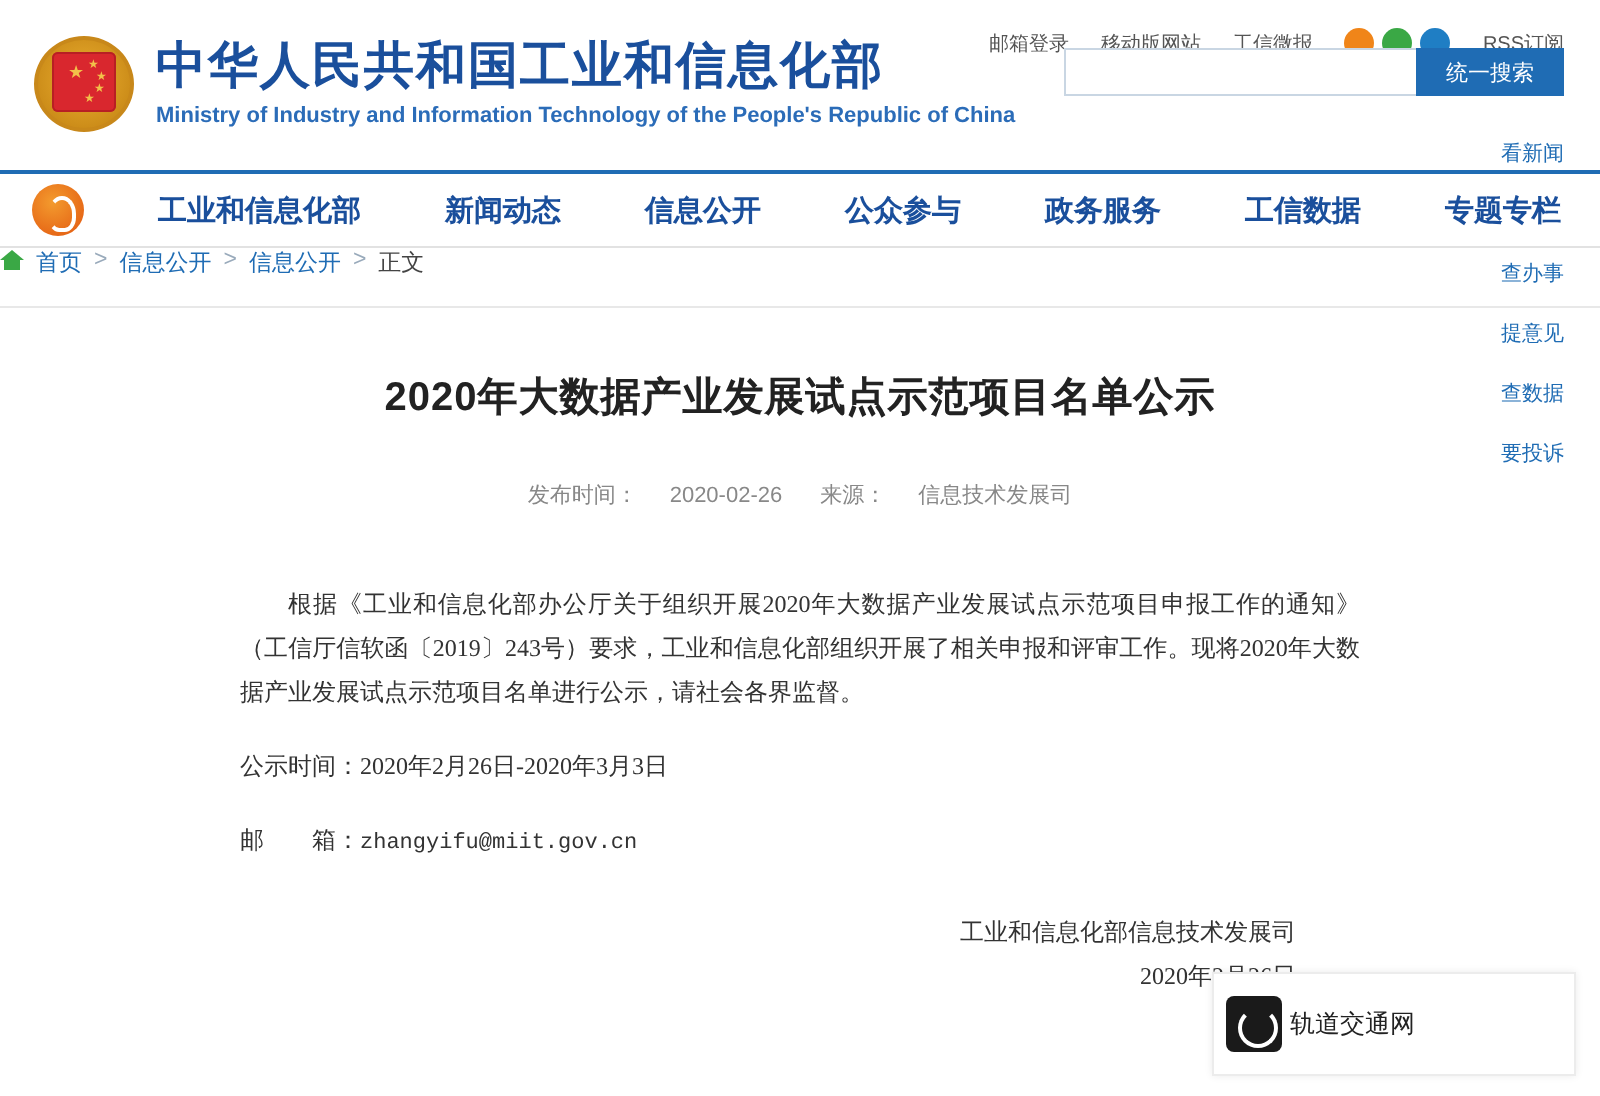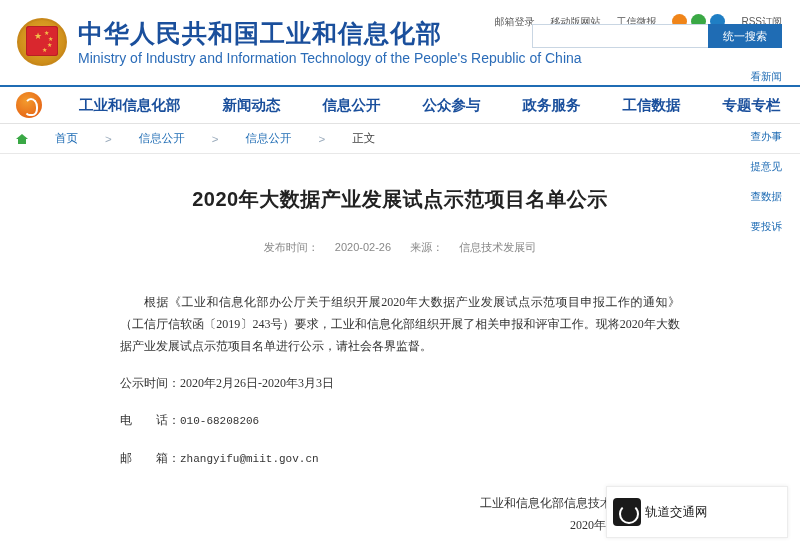--- a/index.html
+++ b/index.html
@@ -57,24 +57,25 @@
   .title-cn {
     color: #1a4f9c;
     font-size: 25px;
     font-weight: bold;
     letter-spacing: 1px;
     line-height: 30px;
     white-space: nowrap;
   }
   .title-en {
     color: #2b6cb8;
-    font-size: 14px;
+    font-size: 11px;
     line-height: 14px;
     margin-top: 3px;
     white-space: nowrap;
+    font-weight: bold;
   }
 
   
   .top-links {
     position: absolute;
     right: 18px; top: 14px;
     display: flex;
     align-items: center;
     gap: 16px;
     font-size: 10px;
@@ -170,26 +171,24 @@
     white-space: nowrap;
     text-decoration: none;
     cursor: pointer;
   }
 
   
   .crumb-wrap {
     height: 30px;
     border-bottom: 1px solid #e8e8e8;
     display: flex;
-    align-items: center;
-    padding-left: 16px;
+    align-items: flex-start;
     font-size: 11.5px;
     color: #1f6cb4;
     background: #fff;
-    gap: 21px;
   }
   .home-ico {
     width: 12px; height: 12px;
     margin-right: 6px;
     position: relative;
     flex: 0 0 auto;
   }
   .home-ico::before {
     content: "";
     position: absolute;
@@ -370,23 +369,20 @@
       <span>来源：</span><span>信息技术发展司</span>
     </div>
 
     <div class="doc-body">
       <p class="indent">根据《工业和信息化部办公厅关于组织开展2020年大数据产业发展试点示范项目申报工作的通知》（工信厅信软函〔2019〕243号）要求，工业和信息化部组织开展了相关申报和评审工作。现将2020年大数据产业发展试点示范项目名单进行公示，请社会各界监督。</p>
 
       <p class="kv">
         <span class="label">公示时间：</span><span>2020年2月26日-2020年3月3日</span>
       </p>
       <p class="kv">
-        <span class="label">电　　话：</span><span class="mono">010-68208206</span>
-      </p>
-      <p class="kv">
         <span class="label">邮　　箱：</span><span class="mono">zhangyifu@miit.gov.cn</span>
       </p>
 
       <div class="signature">
         <div>工业和信息化部信息技术发展司</div>
         <div>2020年2月26日</div>
       </div>
 
     </div>
   </div>

